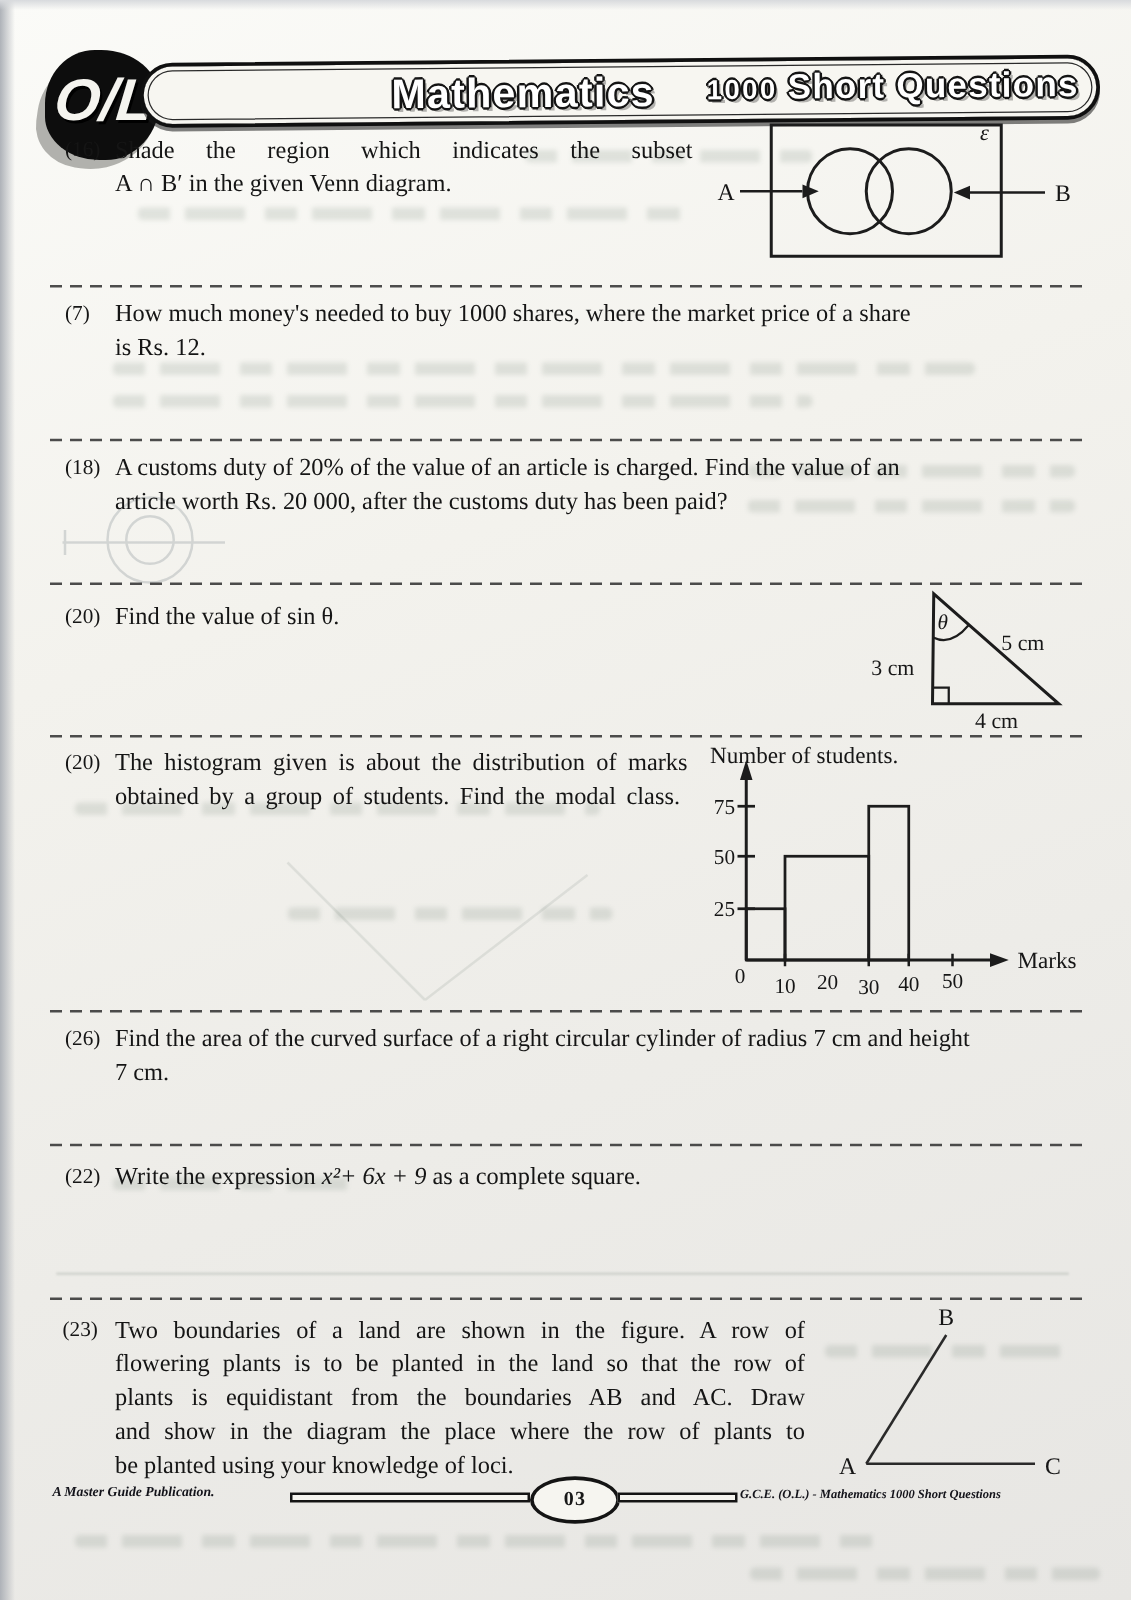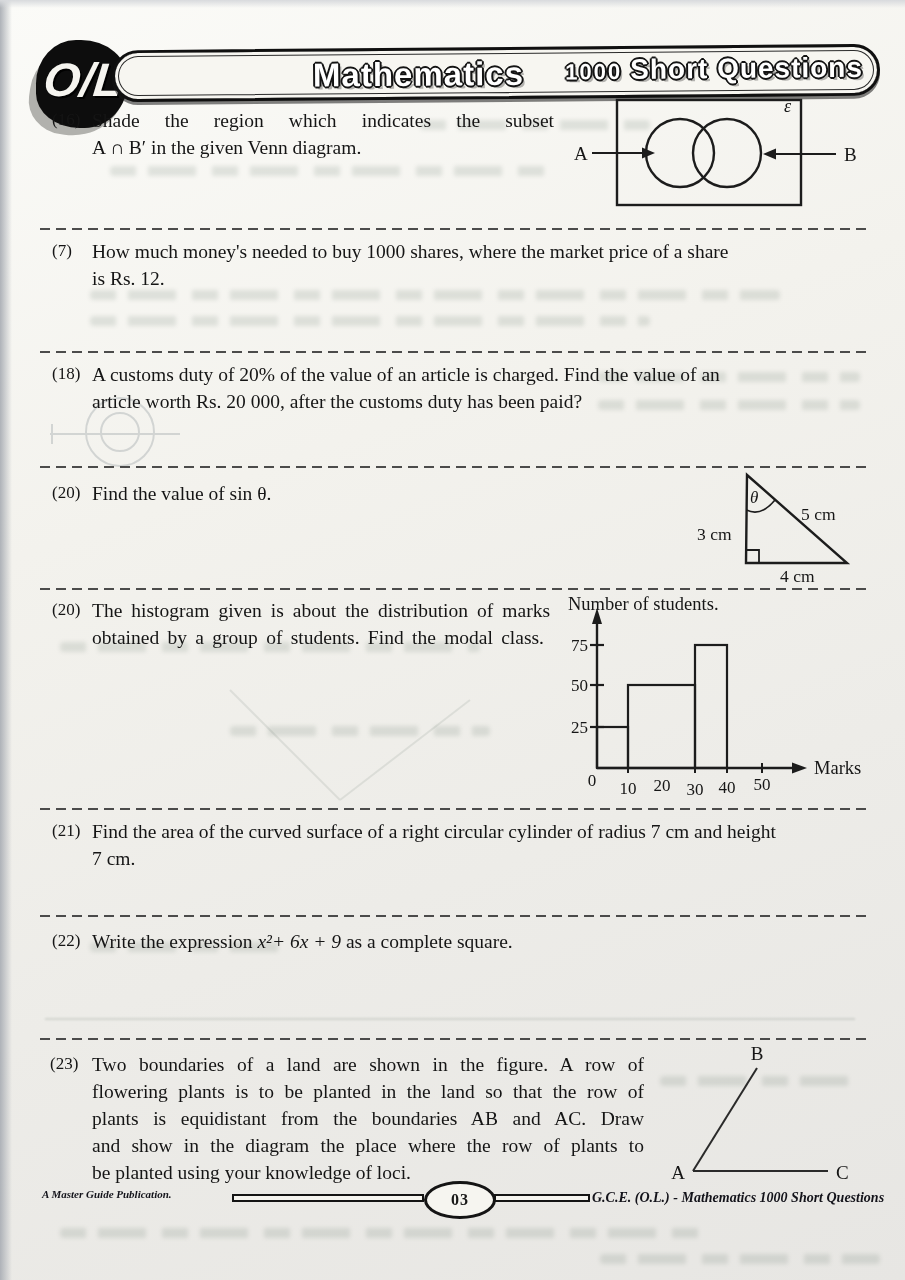--- a/index.html
+++ b/index.html
@@ -36,21 +36,21 @@
     background:repeating-linear-gradient(90deg,#2e2e2e 0 10px,rgba(0,0,0,0) 10px 16px);}
   svg{position:absolute;overflow:visible;}
   svg text{font-family:"Liberation Serif",serif;fill:#161616;}
   .stroke{fill:none;stroke:#1c1c1c;stroke-width:2.4;}
   
   .foot-left{position:absolute;left:42px;top:1188px;font-size:11px;font-weight:bold;font-style:italic;color:#13131a;}
   .foot-bar{position:absolute;height:4px;border:2px solid #141414;background:#f5f4ef;}
   .foot-ellipse{position:absolute;left:424px;top:1181px;width:66px;height:32px;border:3px solid #141414;
     border-radius:50%;background:#f6f5f0;display:flex;align-items:center;justify-content:center;
     font-weight:bold;font-size:16px;letter-spacing:1px;}
-  .foot-right{position:absolute;left:592px;top:1190px;font-size:14px;font-weight:bold;font-style:italic;color:#13131a;}
+  .foot-right{position:absolute;left:592px;top:1190px;font-size:10px;font-weight:bold;font-style:italic;color:#13131a;}
   
   .ghost{position:absolute;height:10px;border-radius:4px;filter:blur(2px);opacity:.14;
     background:repeating-linear-gradient(90deg,#4d6354 0 26px,rgba(0,0,0,0) 26px 38px,#4d6354 38px 86px,rgba(0,0,0,0) 86px 102px);}
   .ghost-line{position:absolute;height:2px;background:#7d8a80;filter:blur(1px);opacity:.25;}
 </style>
 </head>
 <body>
 
 <div class="stage">
   <div class="edge-left"></div>
@@ -168,21 +168,21 @@
     <text x="66" y="202" font-size="17" text-anchor="middle">10</text>
     <text x="100" y="199" font-size="17" text-anchor="middle">20</text>
     <text x="133" y="203" font-size="17" text-anchor="middle">30</text>
     <text x="165" y="201" font-size="17" text-anchor="middle">40</text>
     <text x="200" y="198" font-size="17" text-anchor="middle">50</text>
     <text x="252" y="182" font-size="18.5">Marks</text>
   </svg>
 
   <div class="sep" style="top:808px"></div>
 
-  <div class="qn" style="left:52px;top:821px">(21)</div>
+  <div class="qn" style="left:52px;top:821px">(26)</div>
   <div class="ql" style="left:92px;top:821px">Find the area of the curved surface of a right circular cylinder of radius 7 cm and height</div>
   <div class="ql" style="left:92px;top:848px">7 cm.</div>
 
   <div class="sep" style="top:915px"></div>
 
   <div class="qn" style="left:52px;top:931px">(22)</div>
   <div class="ql" style="left:92px;top:931px"><span>Write the expression </span><span style="font-style:italic">x²+ 6x + 9</span><span> as a complete square.</span></div>
 
   <div class="sep" style="top:1038px"></div>
 

